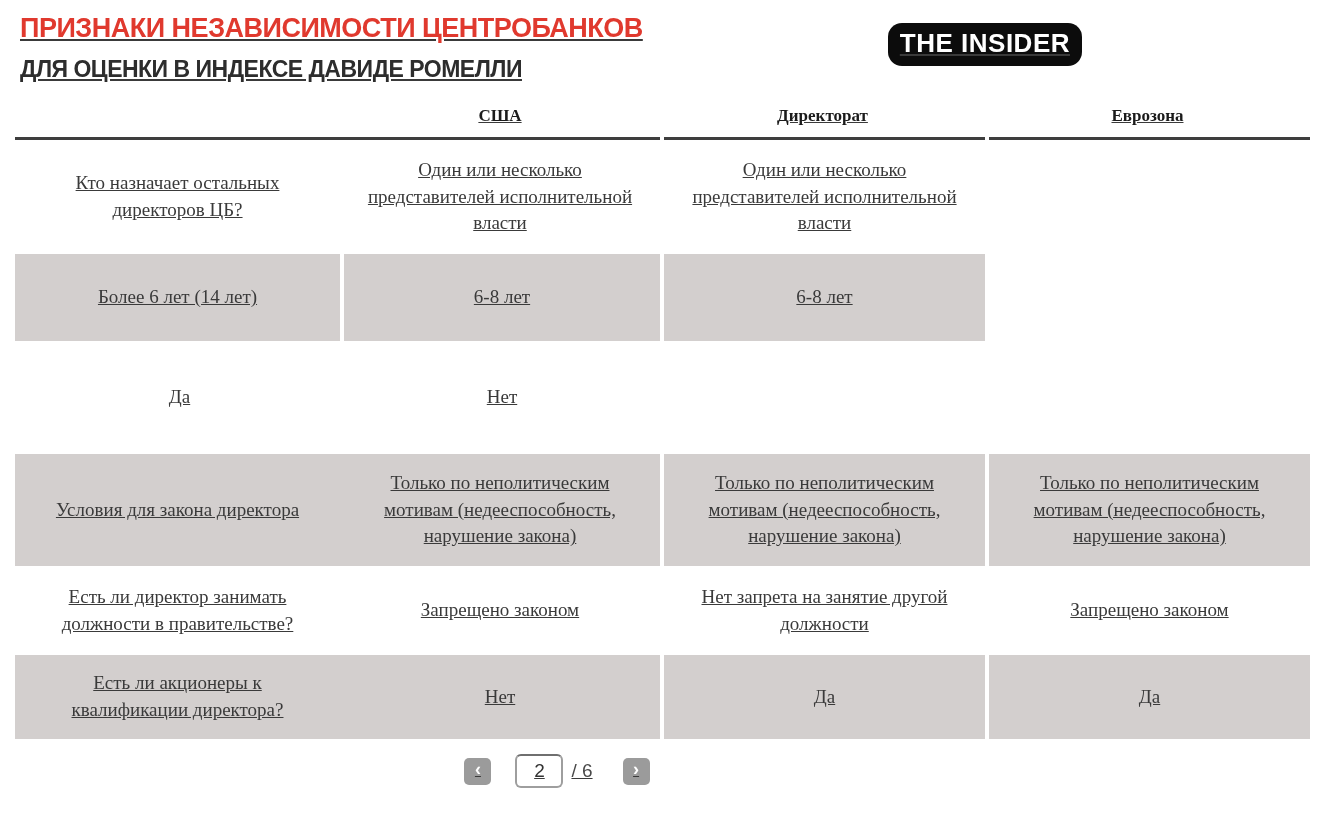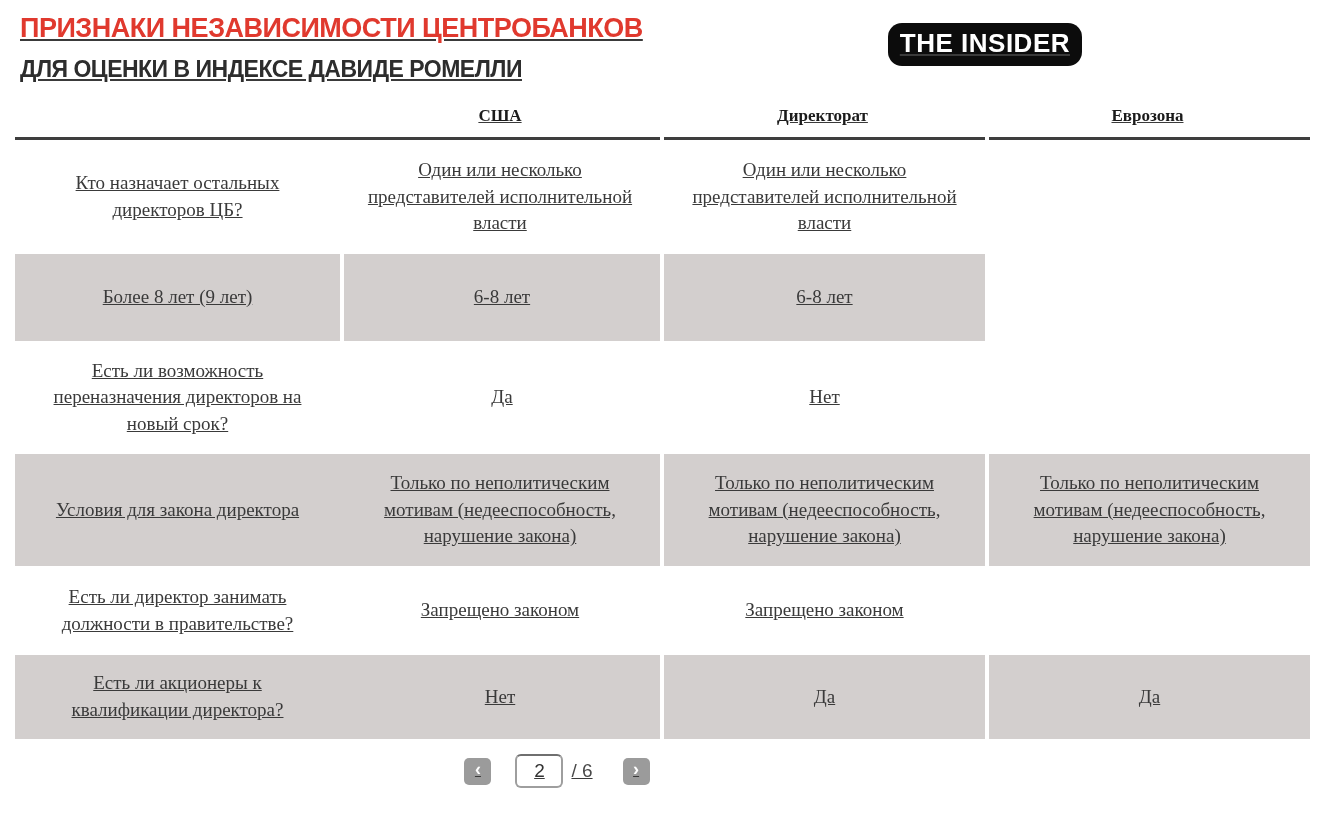--- a/index.html
+++ b/index.html
@@ -115,41 +115,41 @@
     </div>
 
     <div>
     <div class="trow">
       <div class="cell label-cell">Кто назначает остальных директоров ЦБ?</div>
       <div class="cell data-cell">Один или несколько представителей исполнительной власти</div>
       <div class="cell data-cell sep">Один или несколько представителей исполнительной власти</div>
     </div>
 
     <div class="trow shaded">
-      <div class="cell data-cell">Более 8 лет (9 лет)</div>
+      <div class="cell data-cell">Более 6 лет (14 лет)</div>
       <div class="cell data-cell sep">6-8 лет</div>
       <div class="cell data-cell sep">6-8 лет</div>
     </div>
 
     <div class="trow">
-      <div class="cell label-cell">Есть ли возможность переназначения директоров на новый срок?</div>
       <div class="cell data-cell sep">Да</div>
       <div class="cell data-cell sep">Нет</div>
     </div>
 
     <div class="trow shaded">
       <div class="cell label-cell">Условия для закона директора</div>
       <div class="cell data-cell">Только по неполитическим мотивам (недееспособность, нарушение закона)</div>
       <div class="cell data-cell sep">Только по неполитическим мотивам (недееспособность, нарушение закона)</div>
       <div class="cell data-cell sep">Только по неполитическим мотивам (недееспособность, нарушение закона)</div>
     </div>
 
     <div class="trow">
       <div class="cell label-cell">Есть ли директор занимать должности в правительстве?</div>
       <div class="cell data-cell">Запрещено законом</div>
+      <div class="cell data-cell sep">Нет запрета на занятие другой должности</div>
       <div class="cell data-cell sep">Запрещено законом</div>
     </div>
 
     <div class="trow shaded">
       <div class="cell label-cell">Есть ли акционеры к квалификации директора?</div>
       <div class="cell data-cell">Нет</div>
       <div class="cell data-cell sep">Да</div>
       <div class="cell data-cell sep">Да</div>
     </div>
   </div>

